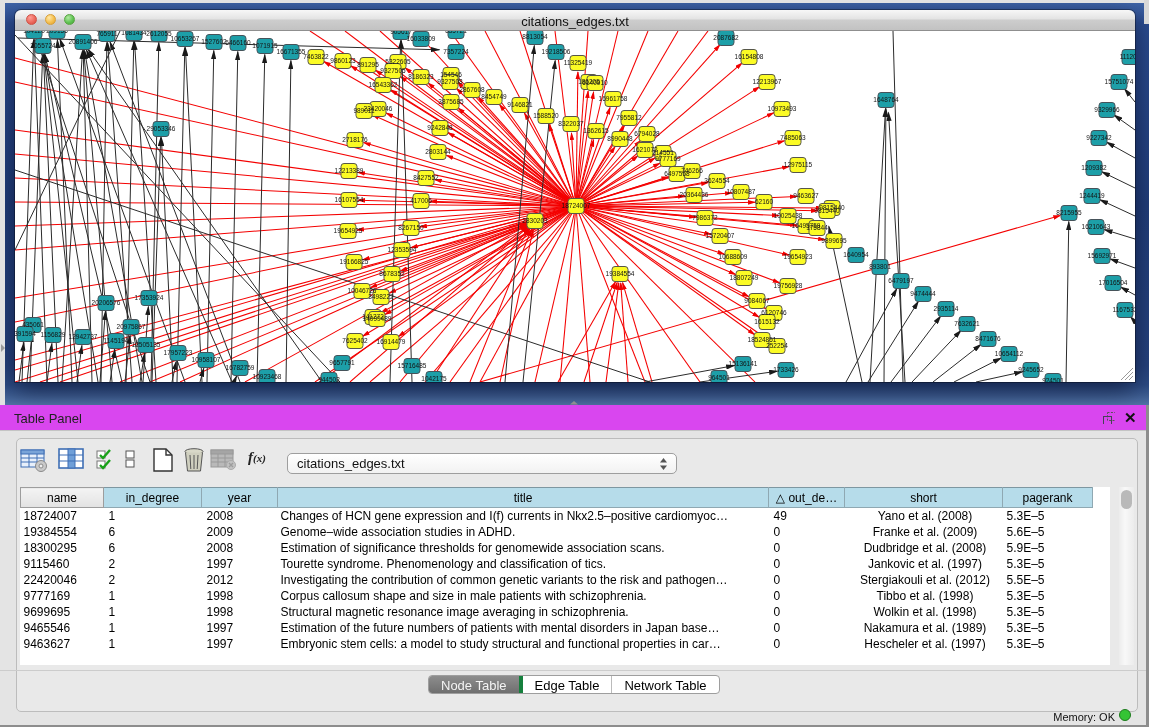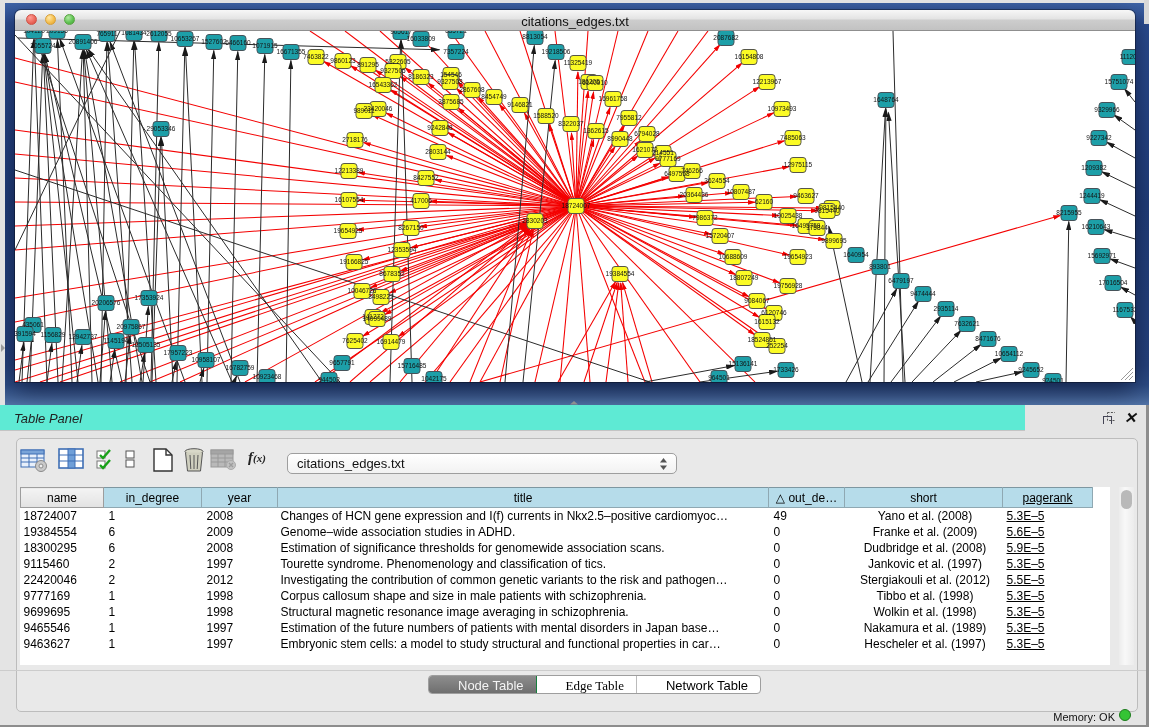--- a/index.html
+++ b/index.html
@@ -15,51 +15,51 @@
   border-bottom:1px solid #8f8f8f; }
 #titlebar .t { position:absolute; left:0; right:0; top:4px; text-align:center;
   font-size:13px; font-weight:400; color:#111; }
 .tl { position:absolute; width:11px; height:11px; border-radius:50%; }
 #tlr { left:11px; background:radial-gradient(circle at 35% 30%,#ff9d95,#ec6a5e 55%,#d5463a); border:1px solid #ce5247;}
 #tly { left:30px; background:radial-gradient(circle at 35% 30%,#ffe9a9,#f5bf4f 55%,#e0a32e); border:1px solid #d79f38;}
 #tlg { left:49px; background:radial-gradient(circle at 35% 30%,#b3e9a4,#61c454 55%,#43a336); border:1px solid #58a342;}
 
 #tp { position:absolute; left:0; top:405px; width:1149px; height:322px;
   background:#e4e4e4; border-right:3px solid #8d8d8d; border-bottom:2px solid #8d8d8d; }
-#tptitle { position:absolute; left:0; top:0; width:1025px; height:26px; background:#5eead4;
-  border-bottom:1px solid #c4c4c4;font-style:italic; }
+#tptitle { position:absolute; left:0; top:0; width:1146px; height:26px; background:#d946ef;
+  border-bottom:1px solid #c4c4c4; }
 #tptitle .t { position:absolute; left:14px; top:6px; font-size:13px; color:#222; }
 #tpfloat { position:absolute; left:1103px; top:7px; width:12px; height:12px; }
 #tpclose { position:absolute; left:1124px; top:4px; font-size:15px; font-weight:700; color:#111; }
 #panel { position:absolute; left:16px; top:33px; width:1122px; height:274px;
   background:#e9e9e9; border:1px solid #bcbcbc; border-radius:5px; }
 
 #tbar { position:absolute; left:3px; top:8px; height:30px; width:1100px; }
 .ticon { position:absolute; top:0; }
 #combo { position:absolute; left:267px; top:6px; width:390px; height:21px; background:linear-gradient(180deg,#ffffff,#f2f2f2);
   border:1px solid #9e9e9e; border-radius:5px; font-size:13px; color:#111; padding:2px 0 0 9px; }
 
 #tbl { position:absolute; left:3px; top:48px; width:1090px; height:178px; overflow:hidden; background:#fff; }
 table { border-collapse:collapse; table-layout:fixed; width:1073px; font-size:12px; color:#000; }
 th { height:20px; background:#b6dcea; border:1px solid #8fa8b2; border-top:1px solid #7e97a1;
   font-weight:400; font-size:12px; padding:0; }
 th.c1 { background:linear-gradient(180deg,#f4f4f4,#e2e2e2); border-color:#9d9d9d; }
 td { height:16px; padding:0 0 0 3px; white-space:nowrap; overflow:hidden; }
 .c1{width:83px;} .c2{width:98px;} .c3{width:76px;} .c4{width:491px;}
-.c5{width:76px;margin-top:8px;} .c6{width:158px;margin-top:44px;} .c7{width:90px;text-decoration:underline;}
+.c5{width:76px;margin-top:8px;} .c6{width:158px;margin-top:44px;} .c7{width:90px;}
 td.c2,td.c3,td.c5 { padding-left:5px; }
 td.c6 { text-align:center; } td.c7 { padding-left:4px; }
 #vsb { position:absolute; right:3px; top:48px; width:15px; height:178px; background:linear-gradient(90deg,#ececec,#f8f8f8 40%,#ececec); }
 #vsbthumb { position:absolute; left:2px; top:3px; width:11px; height:19px; background:#b9b9b9; border-radius:6px; }
 
 #tabs { position:absolute; left:428px; top:270px; height:19px; display:flex;
   font-size:13px; border:1px solid #9e9e9e; border-radius:4px; overflow:hidden; background:#fff; }
-#tabs div { padding:1px 12px 0 29px; line-height:17px; }
+#tabs div { padding:1px 12px 0 12px; line-height:17px; }
 #tabs .sel { background:linear-gradient(180deg,#8d8d8d,#6f6f6f); color:#f4f4f4; }
-#tabs .mid { border-left:1px solid #15803d; border-right:1px solid #bbb;font-family:Liberation Serif, serif; }
+#tabs .mid { border-left:4px solid #15803d; border-right:1px solid #bbb; }
 #sep { position:absolute; left:0; top:265px; width:1146px; height:1px; background:#cccccc; }
 #mem { position:absolute; right:31px; top:306px; font-size:11px; color:#111;margin-left:40px; }
 #memdot { position:absolute; right:15px; top:304px; width:12px; height:12px; border-radius:50%;
   background:#35c435; border:1px solid #1c7a1c; }
 
 #stripL { position:absolute; left:0; top:0; width:5px; height:405px; background:#e2e2e2; }
 #stripT { position:absolute; left:0; top:0; width:1149px; height:3px; background:#e2e2e2; }
 .grip { position:absolute; left:1px; top:344px; width:0; height:0;
   border-left:4px solid #9a9a9a; border-top:4px solid transparent; border-bottom:4px solid transparent; }
 </style></head>

